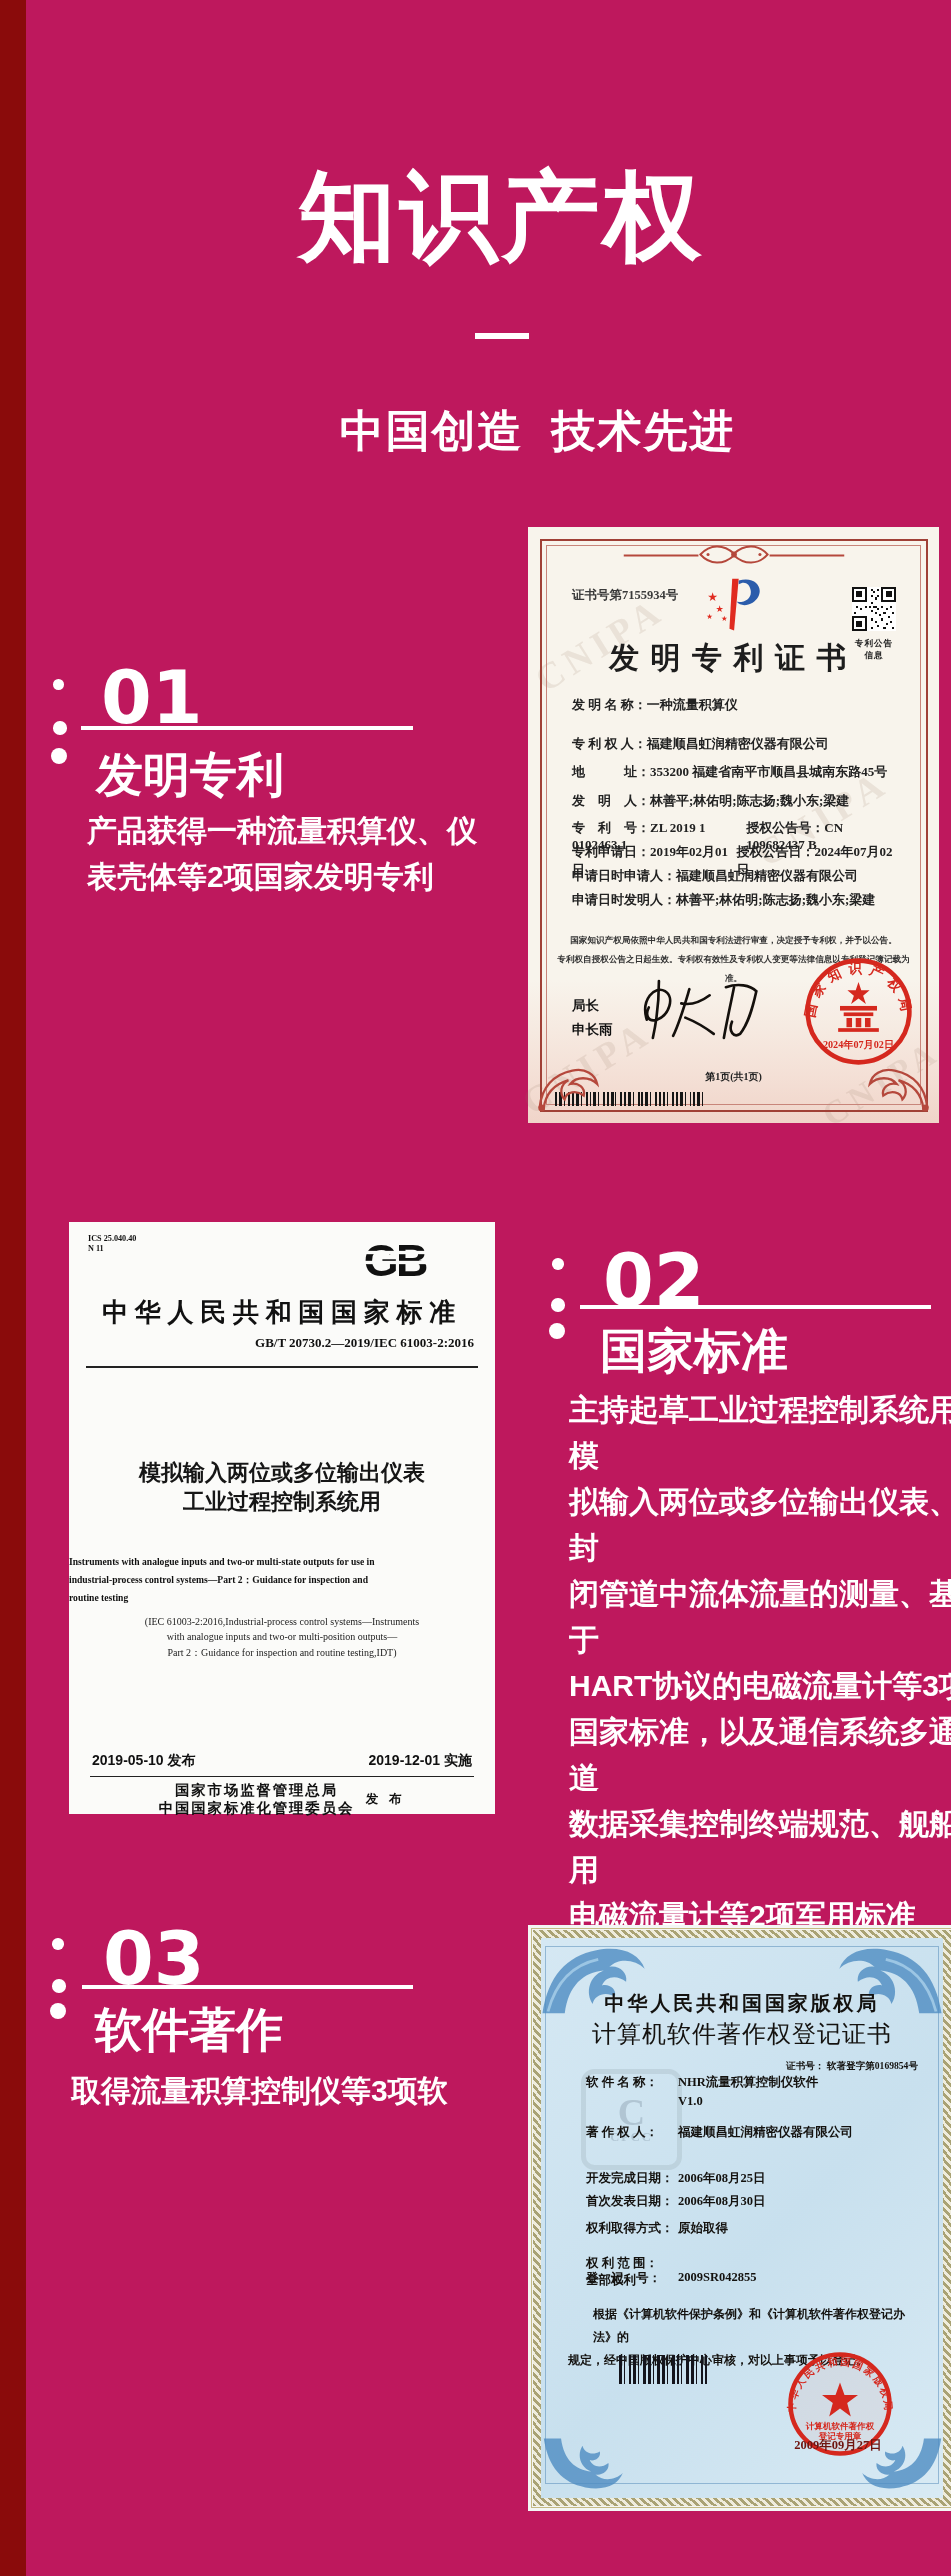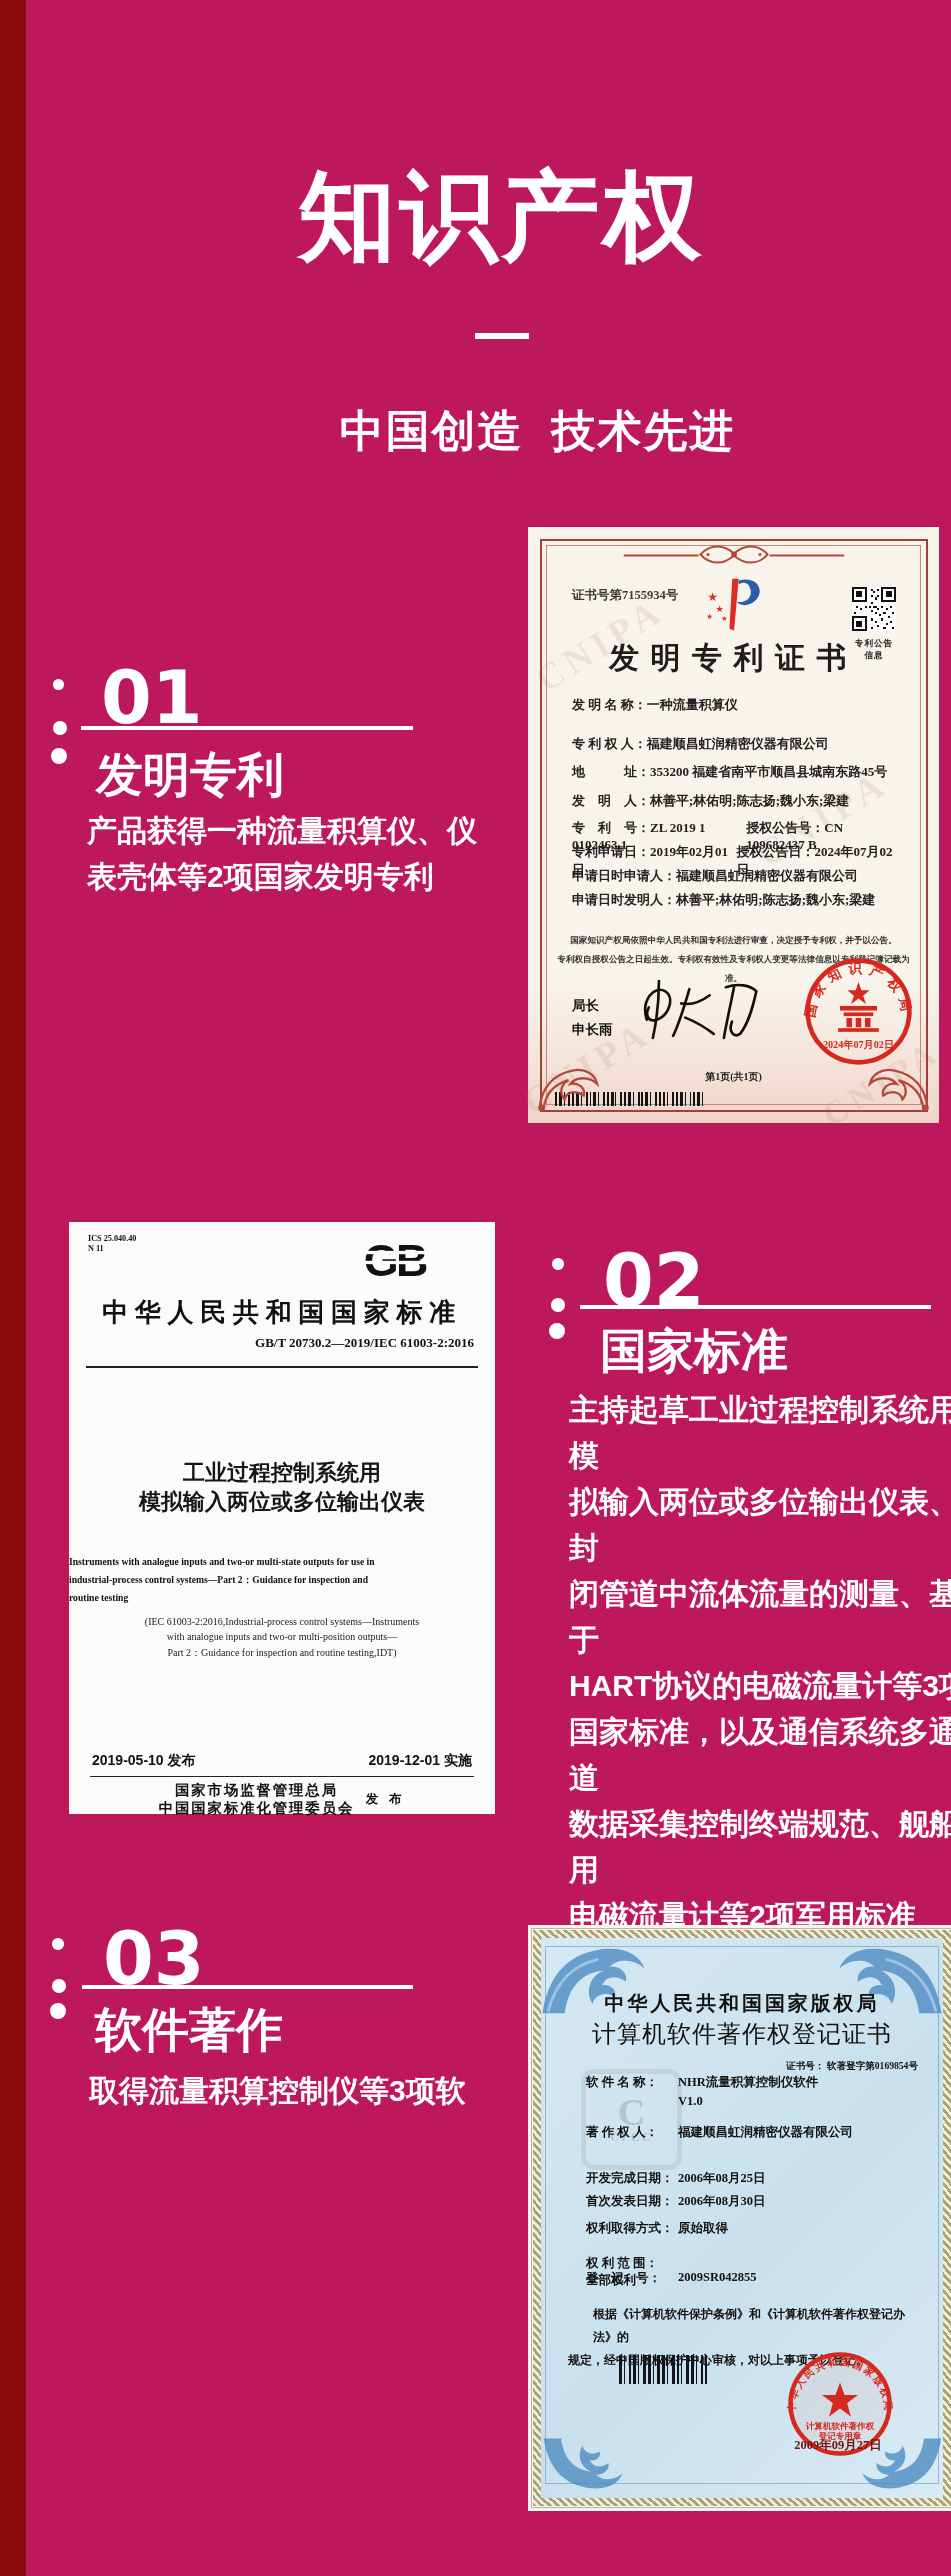--- a/index.html
+++ b/index.html
@@ -307,22 +307,22 @@
       <svg width="108" height="48" viewBox="0 0 130 56">
         <text x="2" y="47" font-size="54" font-weight="900" font-family="'Liberation Sans',sans-serif" letter-spacing="-3" fill="#111">GB</text>
         <rect x="0" y="17" width="130" height="4" fill="#fbfbf9"></rect>
         <rect x="0" y="29" width="130" height="4" fill="#fbfbf9"></rect>
       </svg>
     </div>
     <div class="gb-header">中华人民共和国国家标准</div>
     <div class="gb-stdno">GB/T 20730.2—2019/IEC 61003-2:2016</div>
     <div class="gb-rule"></div>
     <div class="gb-title">
+      <div>模拟输入两位或多位输出仪表</div>
       <div>工业过程控制系统用</div>
-      <div>模拟输入两位或多位输出仪表</div>
     </div>
     <div class="gb-en">
       <div>Instruments with analogue inputs and two-or multi-state outputs for use in</div>
       <div>industrial-process control systems—Part 2：Guidance for inspection and</div>
       <div>routine testing</div>
     </div>
     <div class="gb-iec">
       <div>(IEC 61003-2:2016,Industrial-process control systems—Instruments</div>
       <div>with analogue inputs and two-or multi-position outputs—</div>
       <div>Part 2：Guidance for inspection and routine testing,IDT)</div>
@@ -357,21 +357,21 @@
     <div>电磁流量计等2项军用标准</div>
     <div>参与国际5G标准制定</div>
   </div>
 
   <span class="dot" style="left:26px;top:1938px;width:11.5px;height:11.5px;"></span>
   <span class="dot" style="left:26px;top:1979px;width:13.5px;height:13.5px;"></span>
   <span class="dot" style="left:24px;top:2003px;width:16.3px;height:16.3px;"></span>
   <div class="sec-num" style="left:77px;top:1922px;">03</div>
   <div class="sec-line" style="left:56px;top:1985px;width:331px;"></div>
   <div class="sec-head" style="left:69px;top:2006px;">软件著作</div>
-  <div class="sec-body" style="left:63px;top:2068px;">
+  <div class="sec-body" style="left:45px;top:2068px;">
     <div>取得流量积算控制仪等3项软</div>
   </div>
 
   <div class="soft-cert">
     <div class="sc-gold"></div>
     <div class="sc-border"></div>
     <div class="sc-inline"></div>
 
     <div class="sc-swirl" style="left:9.6px;top:13.5px;">
       <svg width="113" height="79" viewBox="0 0 120 85">

